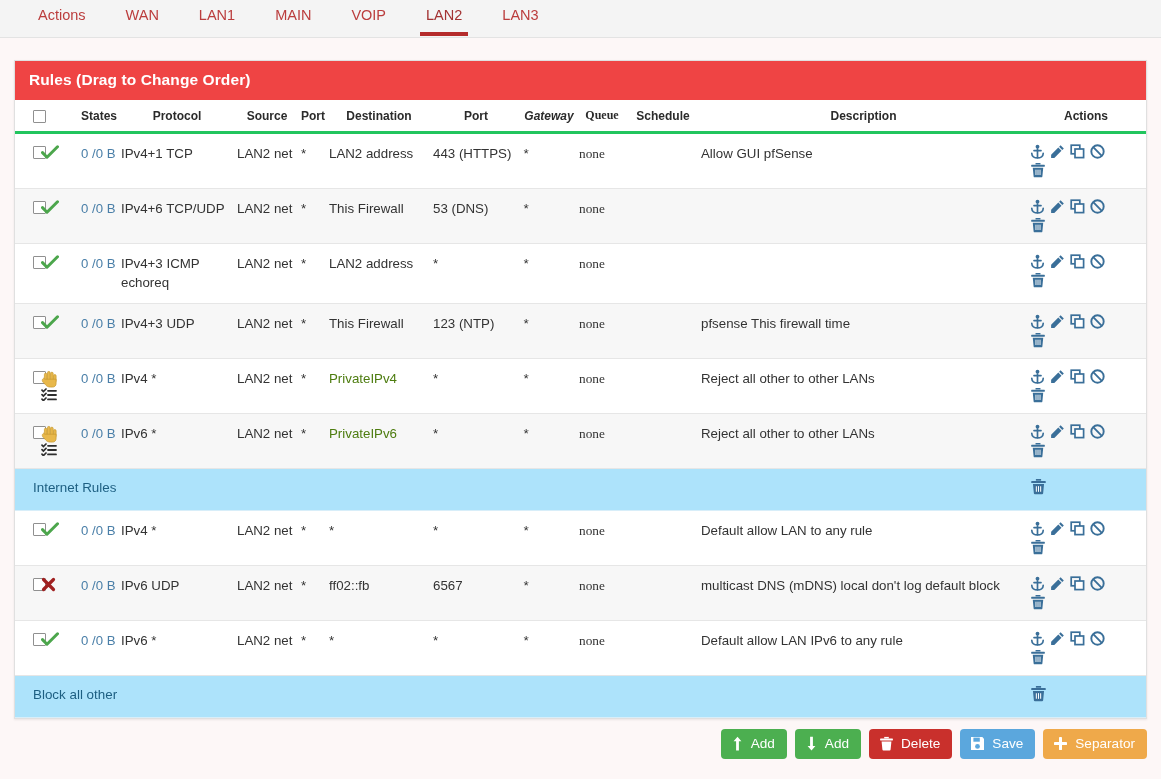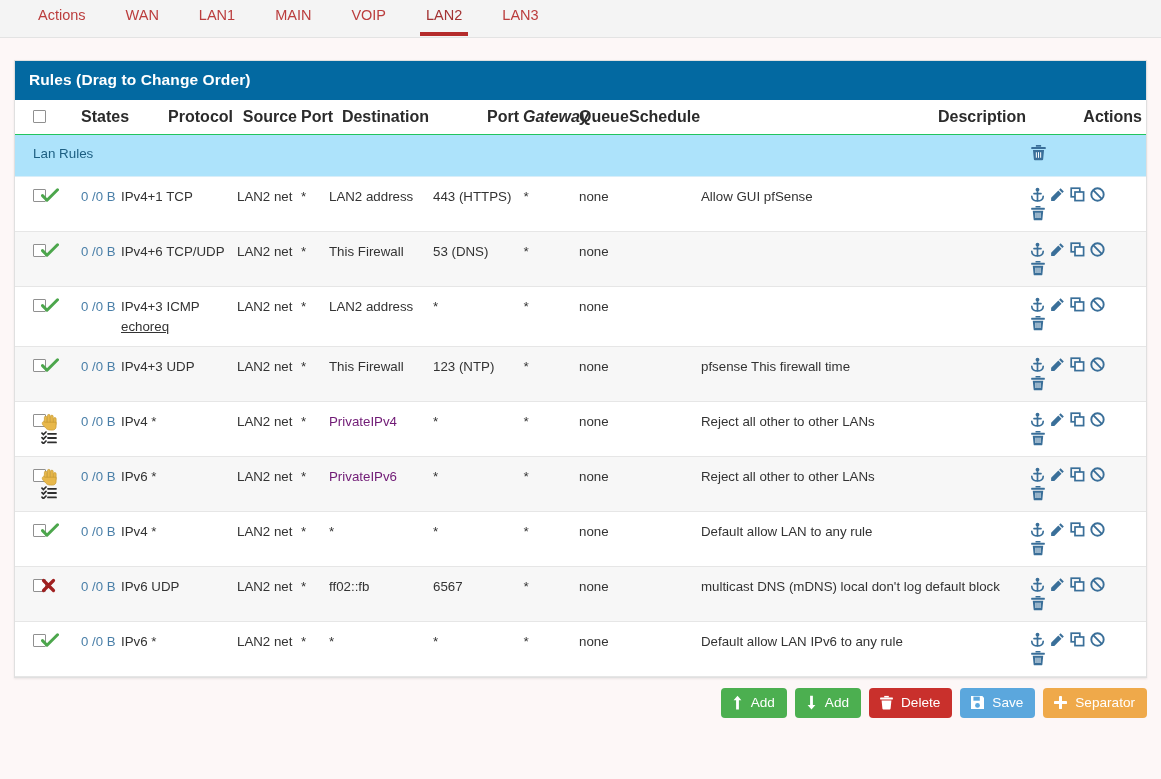--- a/index.html
+++ b/index.html
@@ -49,43 +49,43 @@
   
   .panel-wrap {
     padding: 22px 14px 0 14px;
   }
   .panel {
     background: #ffffff;
     border: 1px solid #e0e0e0;
     box-shadow: 0 1px 2px rgba(0,0,0,.08);
   }
   .panel-heading {
-    background: #0369a1;
+    background: #ef4444;
     color: #ffffff;
     font-size: 15.5px;
     font-weight: bold;
     padding: 10px 14px 11px 14px;
     letter-spacing: .1px;
   }
 
   
   table.rules {
     width: 100%;
     border-collapse: collapse;
     table-layout: fixed;
     font-size: 13.3px;
     color: #333;
   }
   table.rules th {
-    text-align: right;
+    text-align: center;
     font-weight: bold;
-    font-size: 16px;
+    font-size: 12px;
     color: #2b2b2b;
     padding: 8px 4px 8px 0;
-    border-bottom: 1px solid #22c55e;
+    border-bottom: 3px solid #22c55e;
     background: #fff;
     vertical-align: middle;
     white-space: nowrap;
   }
   table.rules td {
     padding: 10px 4px 10px 0;
     vertical-align: top;
     border-bottom: 1px solid #e6e6e6;
     line-height: 1.45;
     word-wrap: break-word;
@@ -96,21 +96,21 @@
   
   .c-chk   { width: 26px;  padding-left: 18px !important; }
   .c-act   { width: 40px; }
   .c-states{ width: 40px; }
   .c-proto { width: 116px; }
   .c-src   { width: 64px; }
   .c-sport { width: 28px; }
   .c-dst   { width: 104px; }
   .c-dport { width: 90px; }
   .c-gw    { width: 56px; }
-  .c-queue { width: 50px; }
+  .c-queue { width: 50px; font-family: Liberation Serif, serif; }
   .c-sched { width: 72px; }
   .c-desc  { width: auto; }
   .c-actions { width: 116px; }
 
   th.c-chk { padding-left: 18px !important; }
   th.c-gw, td.c-gw { text-align: left; font-style: italic; }
   th.c-states { padding-left: 2px; }
 
   
   tr.sep td {
@@ -136,22 +136,22 @@
     vertical-align: top;
     margin-top: 2px;
   }
 
   
   .states-link {
     color: #4a7fa8;
     text-decoration: none;
     font-size: 13.2px;
   }
-  .dst-link { color: #701a75; text-decoration: none; }
-  .underlined { text-decoration: underline; }
+  .dst-link { color: #4d7c0f; text-decoration: none; }
+  .underlined { }
 
   
   .act-icons { display: block; line-height: 0; }
   .act-icons svg { margin-right: 2px; vertical-align: top; cursor: pointer; }
   .act-row2 { margin-top: 3px; }
 
   
   .status-cell { line-height: 0; padding-top: 11px !important; }
   .status-cell svg { display: block; }
   .status-cell .second { margin-top: 4px; }
@@ -210,35 +210,20 @@
             <th class="c-dst">Destination</th>
             <th class="c-dport">Port</th>
             <th class="c-gw">Gateway</th>
             <th class="c-queue">Queue</th>
             <th class="c-sched">Schedule</th>
             <th class="c-desc">Description</th>
             <th class="c-actions">Actions</th>
           </tr>
       </thead>
       <tbody id="tbody">
-          <tr class="sep">
-            <td colspan="12">Lan Rules</td>
-            <td class="sep-actions c-actions"><span style="cursor: pointer;"><svg width="17" height="17" viewBox="0 0 17 17">
-                  <g fill="#3a6f99" transform="scale(1.1333333333333333)">
-                    <path d="M5.2 .9 h4.6 v1.5 h-4.6 Z"></path>
-                    <rect x="1.1" y="2.6" width="12.8" height="1.9" rx=".4"></rect>
-                    <path d="M2.6 5.4 h9.8 l-.8 8.1 a1 1 0 0 1 -1 .9 h-6.2 a1 1 0 0 1 -1 -.9 Z"></path>
-                    <g stroke="#ffffff" stroke-width=".9">
-                      <path d="M5.6 7.2 V12.2"></path>
-                      <path d="M7.5 7.2 V12.2"></path>
-                      <path d="M9.4 7.2 V12.2"></path>
-                    </g>
-                  </g>
-                </svg></span></td>
-          </tr>
           <tr class="rowA">
             <td class="c-chk"><span class="cb"></span></td>
             <td class="c-act status-cell"><span><svg width="18" height="15" viewBox="0 0 18 15">
                   <path d="M1.5 7.6 L6 12.2 L16.5 1.8" fill="none" stroke="#4ca64c" stroke-width="3" stroke-linecap="round" stroke-linejoin="round"></path>
                 </svg></span></td>
             <td class="c-states"><a class="states-link" href="#">0 /0 B</a></td>
             <td class="c-proto">
               <div>IPv4+1 TCP</div>
             </td>
             <td class="c-src">LAN2 net</td>
@@ -590,20 +575,35 @@
                       <path d="M2.6 5.4 h9.8 l-.8 8.1 a1 1 0 0 1 -1 .9 h-6.2 a1 1 0 0 1 -1 -.9 Z"></path>
                       <g stroke="#ffffff" stroke-width=".9">
                         <path d="M5.6 7.2 V12.2"></path>
                         <path d="M7.5 7.2 V12.2"></path>
                         <path d="M9.4 7.2 V12.2"></path>
                       </g>
                     </g>
                   </svg></span></span>
             </td>
           </tr>
+          <tr class="sep">
+            <td colspan="12">Internet Rules</td>
+            <td class="sep-actions c-actions"><span style="cursor: pointer;"><svg width="17" height="17" viewBox="0 0 17 17">
+                  <g fill="#3a6f99" transform="scale(1.1333333333333333)">
+                    <path d="M5.2 .9 h4.6 v1.5 h-4.6 Z"></path>
+                    <rect x="1.1" y="2.6" width="12.8" height="1.9" rx=".4"></rect>
+                    <path d="M2.6 5.4 h9.8 l-.8 8.1 a1 1 0 0 1 -1 .9 h-6.2 a1 1 0 0 1 -1 -.9 Z"></path>
+                    <g stroke="#ffffff" stroke-width=".9">
+                      <path d="M5.6 7.2 V12.2"></path>
+                      <path d="M7.5 7.2 V12.2"></path>
+                      <path d="M9.4 7.2 V12.2"></path>
+                    </g>
+                  </g>
+                </svg></span></td>
+          </tr>
           <tr class="rowA">
             <td class="c-chk"><span class="cb"></span></td>
             <td class="c-act status-cell"><span><svg width="18" height="15" viewBox="0 0 18 15">
                   <path d="M1.5 7.6 L6 12.2 L16.5 1.8" fill="none" stroke="#4ca64c" stroke-width="3" stroke-linecap="round" stroke-linejoin="round"></path>
                 </svg></span></td>
             <td class="c-states"><a class="states-link" href="#">0 /0 B</a></td>
             <td class="c-proto">
               <div>IPv4 *</div>
             </td>
             <td class="c-src">LAN2 net</td>
@@ -754,20 +754,35 @@
                       <rect x="1.1" y="2.6" width="12.8" height="1.9" rx=".4"></rect>
                       <path d="M2.6 5.4 h9.8 l-.8 8.1 a1 1 0 0 1 -1 .9 h-6.2 a1 1 0 0 1 -1 -.9 Z"></path>
                       <g stroke="#ffffff" stroke-width=".9">
                         <path d="M5.6 7.2 V12.2"></path>
                         <path d="M7.5 7.2 V12.2"></path>
                         <path d="M9.4 7.2 V12.2"></path>
                       </g>
                     </g>
                   </svg></span></span>
             </td>
+          </tr>
+          <tr class="sep">
+            <td colspan="12">Block all other</td>
+            <td class="sep-actions c-actions"><span style="cursor: pointer;"><svg width="17" height="17" viewBox="0 0 17 17">
+                  <g fill="#3a6f99" transform="scale(1.1333333333333333)">
+                    <path d="M5.2 .9 h4.6 v1.5 h-4.6 Z"></path>
+                    <rect x="1.1" y="2.6" width="12.8" height="1.9" rx=".4"></rect>
+                    <path d="M2.6 5.4 h9.8 l-.8 8.1 a1 1 0 0 1 -1 .9 h-6.2 a1 1 0 0 1 -1 -.9 Z"></path>
+                    <g stroke="#ffffff" stroke-width=".9">
+                      <path d="M5.6 7.2 V12.2"></path>
+                      <path d="M7.5 7.2 V12.2"></path>
+                      <path d="M9.4 7.2 V12.2"></path>
+                    </g>
+                  </g>
+                </svg></span></td>
           </tr>
         </tbody>
     </table>
   </div>
 </div>
 
 <div class="btnbar" id="btnbar">
     <button class="btn btn-green">
       <span>
         <svg width="13" height="15" viewBox="0 0 13 15">

